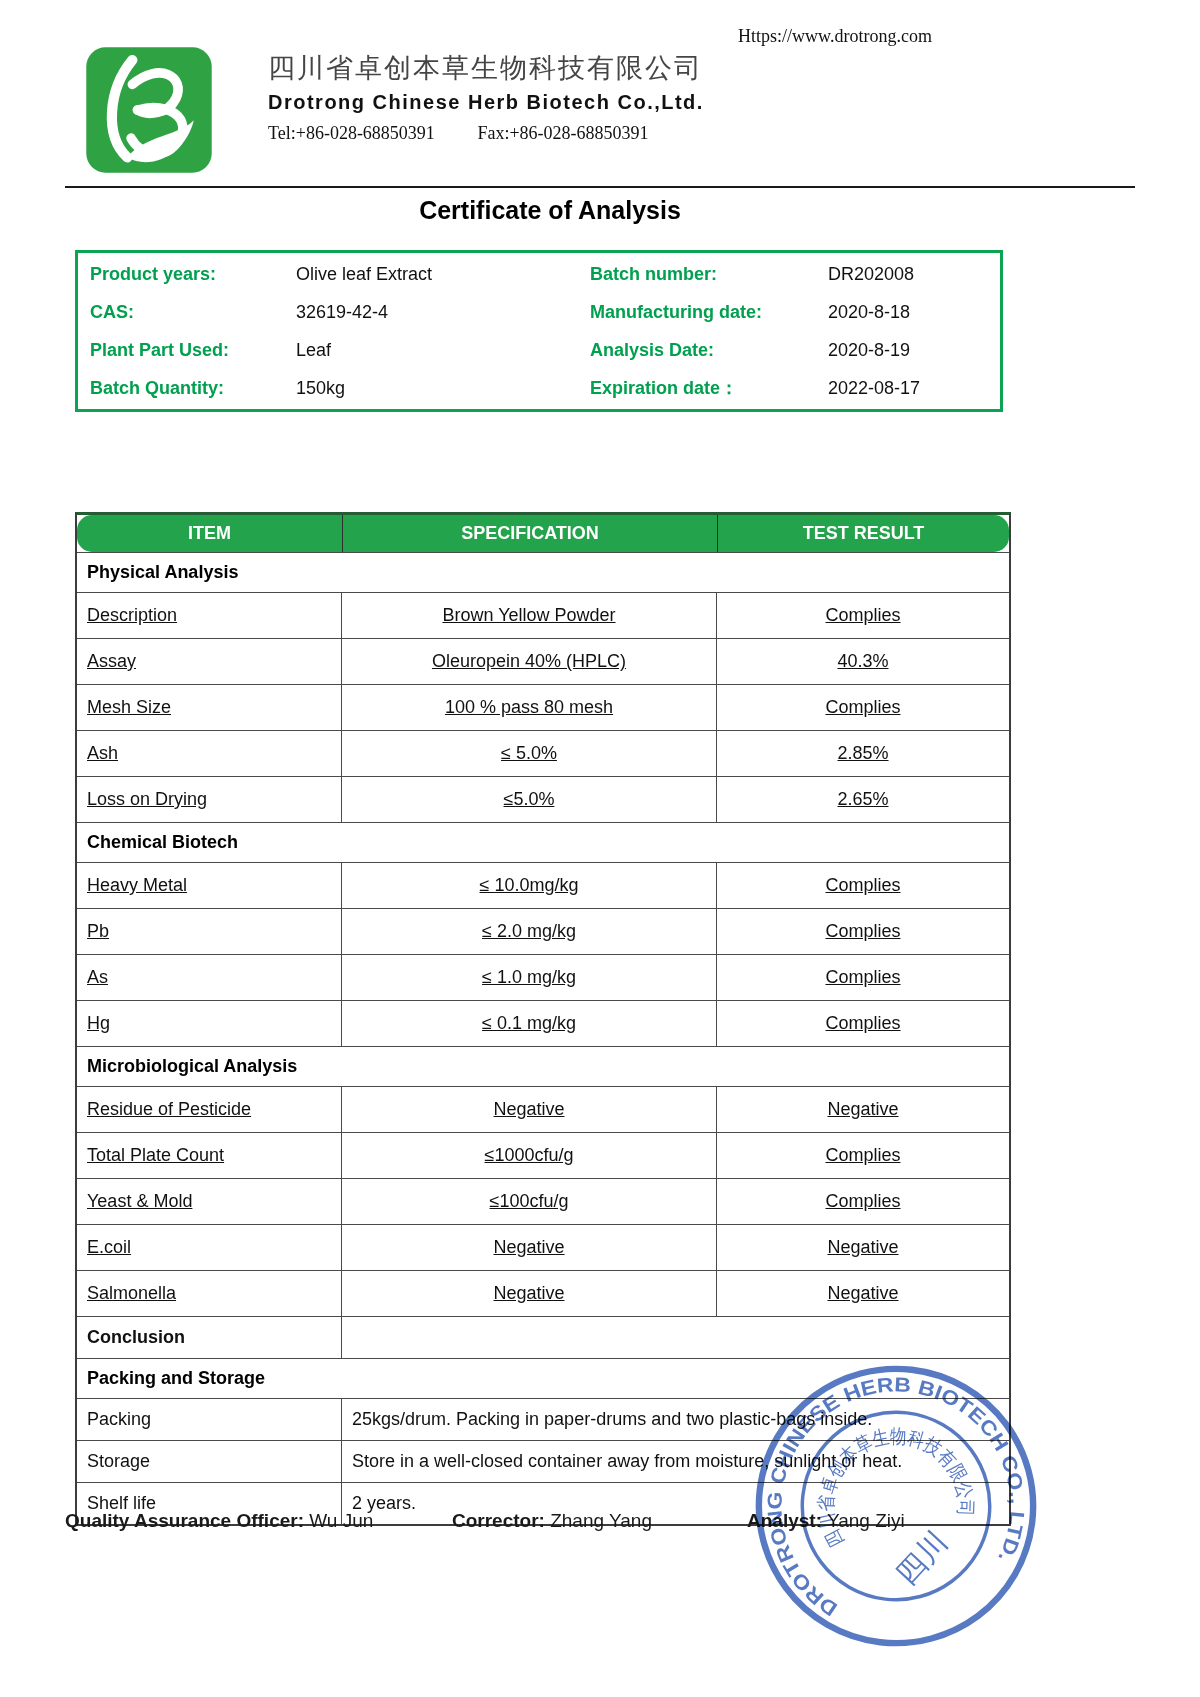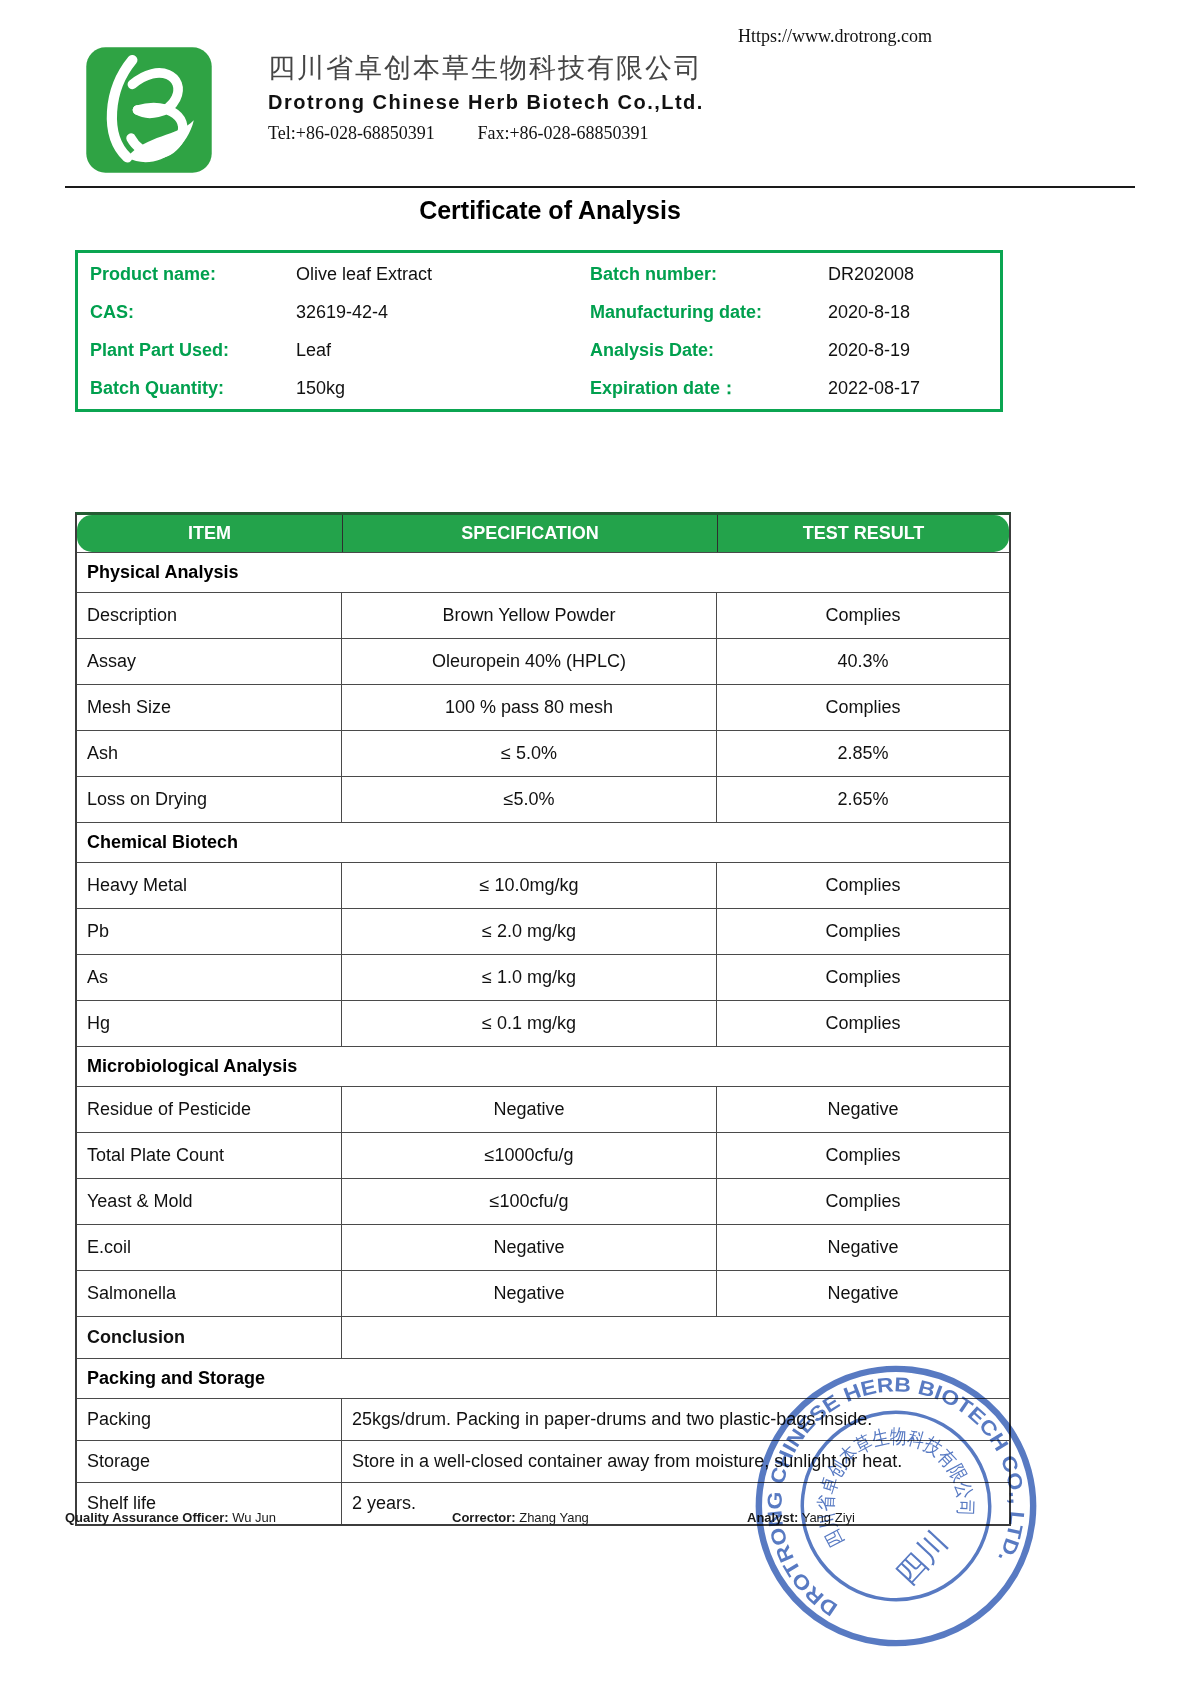--- a/index.html
+++ b/index.html
@@ -55,30 +55,30 @@
     height:37px; line-height:37px; text-align:center; color:#fff;
     font-weight:bold; font-size:18px; border-left:1px solid #2e2e2e;
   }
   .t-head .hc:first-child{ border-left:none; }
   .c-item{ width:265px; }
   .c-spec{ width:375px; }
   .c-res{ flex:1; }
   .t-sec{ height:40px; align-items:center; }
   .t-sec .sec-label{ font-weight:bold; font-size:18px; padding-left:10px; color:#000; }
   .t-data{ height:46px; align-items:center; font-size:18px; color:#111; }
-  .t-data .cell{ height:100%; display:flex; align-items:center; }
+  .t-data .cell{ height:100%; display:flex; align-items:center;text-decoration:underline; }
   .t-data .ci{ padding-left:10px; border-right:1px solid #4a4a4a; }
   .t-data .cs{ justify-content:center; text-align:left; border-right:1px solid #4a4a4a; }
   .t-data .cr{ justify-content:center; text-align:center; }
   .t-wide{ height:42px; align-items:center; font-size:18px; color:#111; }
   .t-wide .ci{ height:100%; display:flex; align-items:center; padding-left:10px; border-right:1px solid #4a4a4a; }
   .t-wide .cw{ flex:1; padding-left:10px; }
   .bold{ font-weight:bold; }
   
-  .signatures{ position:absolute; top:1510px; left:0; width:1200px; height:30px; font-size:13px;text-decoration:underline; }
+  .signatures{ position:absolute; top:1510px; left:0; width:1200px; height:30px; font-size:19px;text-decoration:underline; }
   .sig{ position:absolute; white-space:nowrap; }
   .sig b{ font-weight:bold; }
   .sig-qa{ left:65px; }
   .sig-corrector{ left:452px; }
   .sig-analyst{ left:747px; }
   
   .stamp{
     position:absolute; left:748px; top:1358px; width:296px; height:296px;
     opacity:0.85; mix-blend-mode:multiply; pointer-events:none;
   }
@@ -108,21 +108,21 @@
       <span class="fax">Fax:+86-028-68850391</span>
     </div>
   </div>
 
   <div class="rule"></div>
 
   <div class="title">Certificate of Analysis</div>
 
   <div class="info-box" id="info-box">
       <div class="info-row">
-        <div class="c1 lbl">Product name:</div>
+        <div class="c1 lbl">Product years:</div>
         <div class="c2">Olive leaf Extract</div>
         <div class="c3 lbl">Batch number:</div>
         <div class="c4">DR202008</div>
       </div>
       <div class="info-row">
         <div class="c1 lbl">CAS:</div>
         <div class="c2">32619-42-4</div>
         <div class="c3 lbl">Manufacturing date:</div>
         <div class="c4">2020-8-18</div>
       </div>

